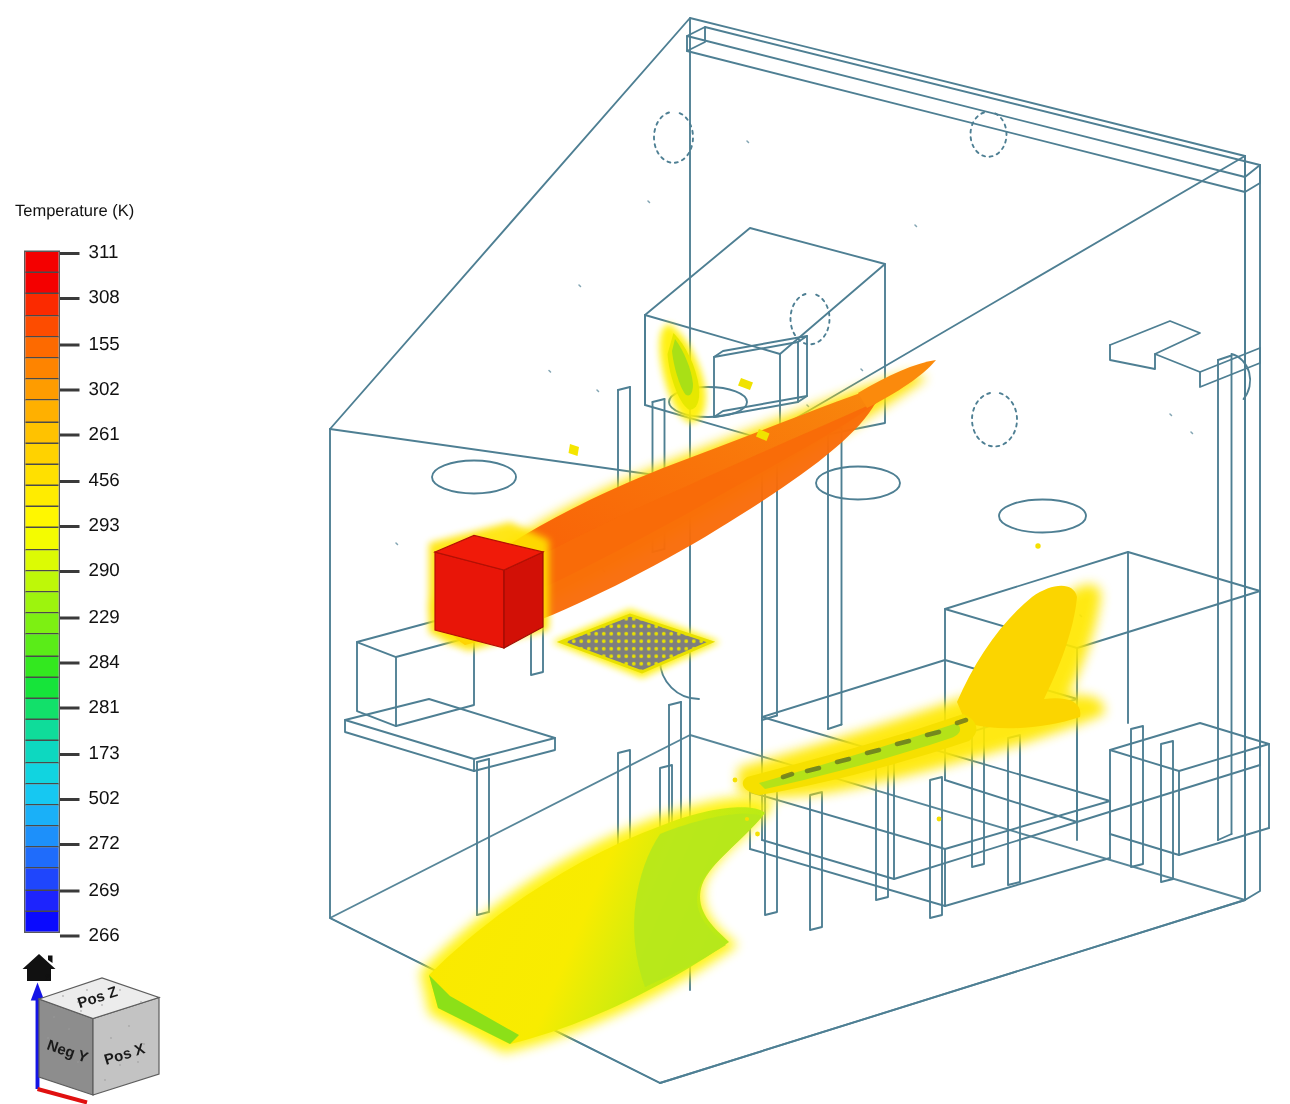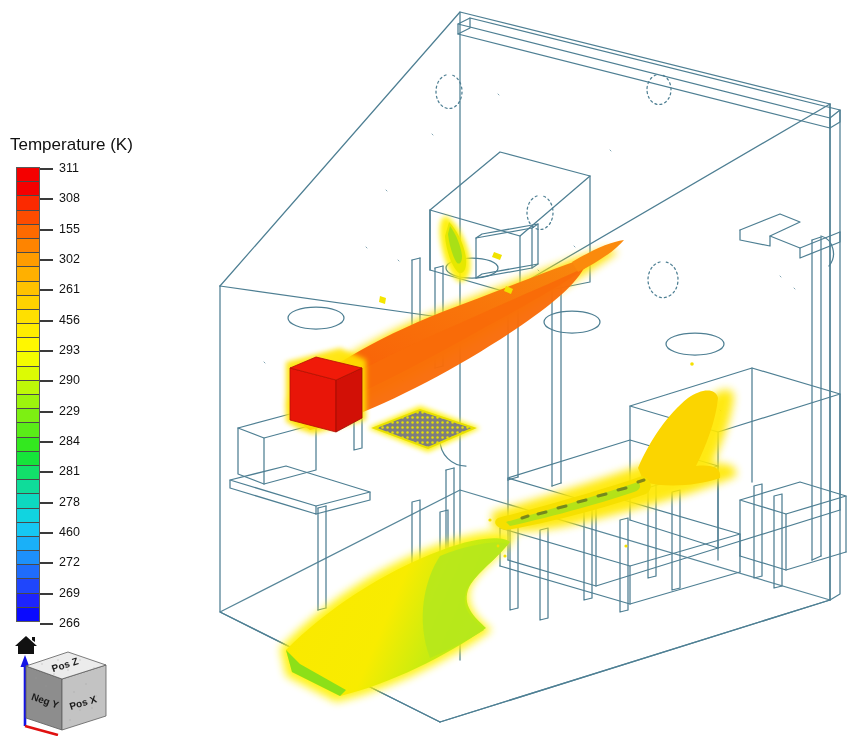--- a/index.html
+++ b/index.html
@@ -21,21 +21,21 @@
     position: absolute;
     left: 0px;
     top: 0px;
     width: 140px;
     height: 736px;
   }
   #legend-title {
     position: absolute;
     left: 10px;
     top: 135px;
-    font-size: 17px;
+    font-size: 11px;
     font-family: "Liberation Sans", sans-serif;
     color: #111111;
     white-space: nowrap;
     letter-spacing: 0px;
   }
   #colorbar-wrap {
     position: absolute;
     left: 16px;
     top: 167px;
     width: 24px;
@@ -211,25 +211,25 @@
         <div class="tick-row" style="top: 273px;">
           <div class="tick-line" style="background: rgb(58, 58, 58);"></div>
           <div class="tick-label">284</div>
         </div>
         <div class="tick-row" style="top: 303.333px;">
           <div class="tick-line" style="background: rgb(58, 58, 58);"></div>
           <div class="tick-label">281</div>
         </div>
         <div class="tick-row" style="top: 333.667px;">
           <div class="tick-line" style="background: rgb(58, 58, 58);"></div>
-          <div class="tick-label">278</div>
+          <div class="tick-label">173</div>
         </div>
         <div class="tick-row" style="top: 364px;">
           <div class="tick-line" style="background: rgb(58, 58, 58);"></div>
-          <div class="tick-label">460</div>
+          <div class="tick-label">502</div>
         </div>
         <div class="tick-row" style="top: 394.333px;">
           <div class="tick-line" style="background: rgb(58, 58, 58);"></div>
           <div class="tick-label">272</div>
         </div>
         <div class="tick-row" style="top: 424.667px;">
           <div class="tick-line" style="background: rgb(58, 58, 58);"></div>
           <div class="tick-label">269</div>
         </div>
         <div class="tick-row" style="top: 455px;">

